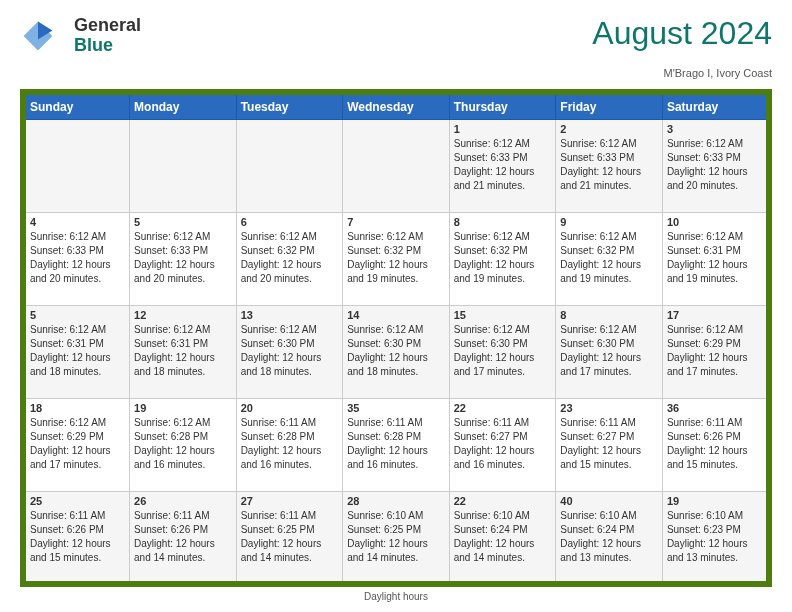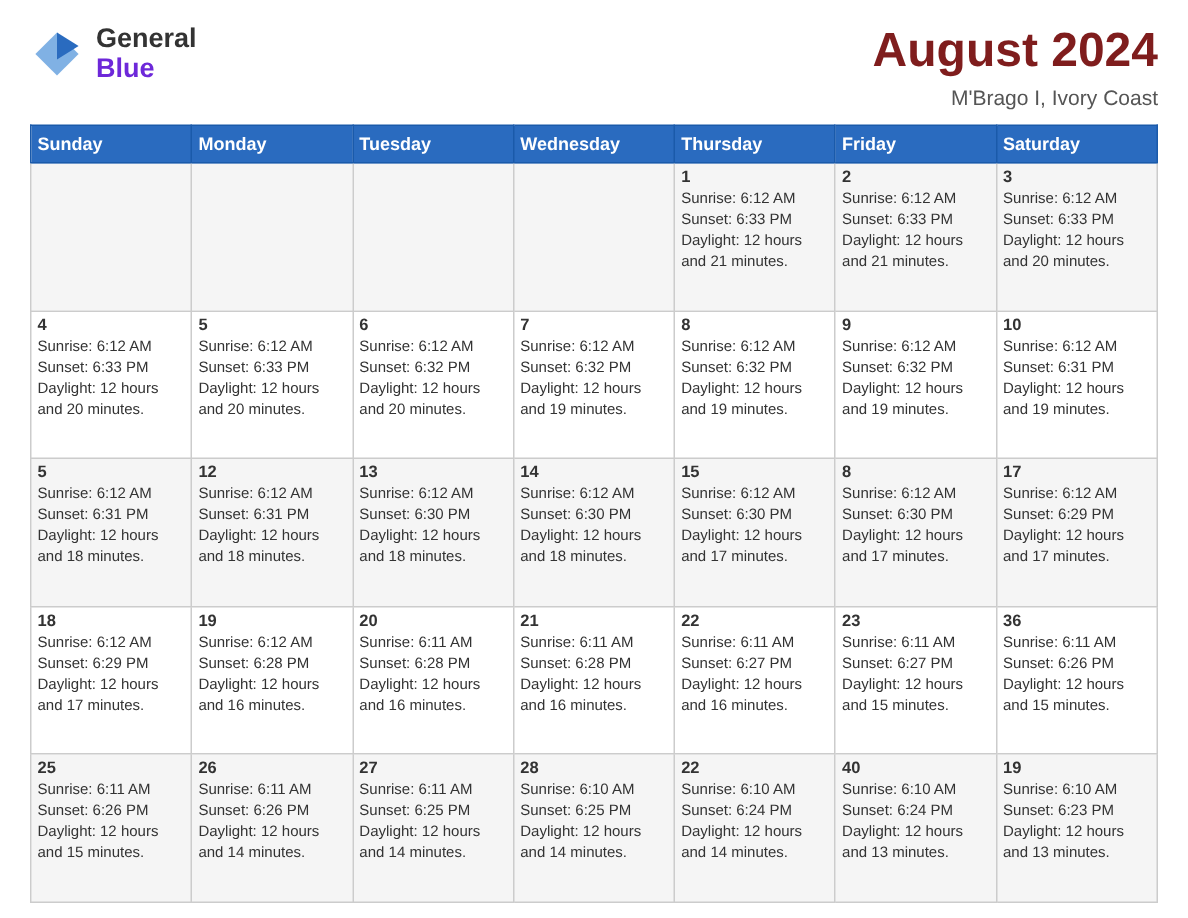--- a/index.html
+++ b/index.html
@@ -19,49 +19,49 @@
     }
     .header {
       display: flex;
       justify-content: space-between;
       align-items: flex-start;
       margin-bottom: 10px;
     }
     .logo {
       display: flex;
       align-items: center;
-      gap: 8px;
+      gap: 18px;
     }
     .logo-text {
       font-size: 18px;
       font-weight: bold;
       color: #333;
       line-height: 1.1;
     }
     .logo-icon {
       width: 36px;
       height: 36px;
     }
     .title-block {
       text-align: right;
     }
     .month-title {
       font-size: 32px;
-      font-weight: bold;
-      color: #7f1d1d;
+      font-weight: normal;
+      color: #0f766e;
       line-height: 1.1;
     }
     .location-title {
-      font-size: 14px;
+      font-size: 11px;
       color: #555;
-      margin-top: 6px;
+      margin-top: 16px;
     }
     .calendar {
       flex: 1;
-      border: 1px solid #4d7c0f;
+      border: 6px solid #4d7c0f;
       border-collapse: collapse;
       width: 100%;
       table-layout: fixed;
     }
     .calendar thead tr {
       background-color: #2a6bbf;
     }
     .calendar thead th {
       color: #fff;
       font-size: 12px;
@@ -108,21 +108,21 @@
 
 <div class="page">
   <div class="header">
     <div class="logo">
       <svg class="logo-icon" viewBox="0 0 40 40">
         <polygon points="20,4 36,20 20,36 4,20" fill="#4a90d9" opacity="0.7"></polygon>
         <polygon points="20,4 36,14 20,24" fill="#2a6bbf"></polygon>
       </svg>
       <div class="logo-text">
         <div>General</div>
-        <div style="color:#6d28d9;">Blue</div>
+        <div style="color:#0f766e;">Blue</div>
       </div>
     </div>
     <div class="title-block">
       <div class="month-title">August 2024</div>
       <div class="location-title">M'Brago I, Ivory Coast</div>
     </div>
   </div>
 
   <table class="calendar">
     <thead>
@@ -222,21 +222,21 @@
           </td>
           <td>
             <span class="day-number">19</span>
             <div class="day-info">Sunrise: 6:12 AM<br>Sunset: 6:28 PM<br>Daylight: 12 hours<br>and 16 minutes.</div>
           </td>
           <td>
             <span class="day-number">20</span>
             <div class="day-info">Sunrise: 6:11 AM<br>Sunset: 6:28 PM<br>Daylight: 12 hours<br>and 16 minutes.</div>
           </td>
           <td>
-            <span class="day-number">21</span>
+            <span class="day-number">35</span>
             <div class="day-info">Sunrise: 6:11 AM<br>Sunset: 6:28 PM<br>Daylight: 12 hours<br>and 16 minutes.</div>
           </td>
           <td>
             <span class="day-number">22</span>
             <div class="day-info">Sunrise: 6:11 AM<br>Sunset: 6:27 PM<br>Daylight: 12 hours<br>and 16 minutes.</div>
           </td>
           <td>
             <span class="day-number">23</span>
             <div class="day-info">Sunrise: 6:11 AM<br>Sunset: 6:27 PM<br>Daylight: 12 hours<br>and 15 minutes.</div>
           </td>
@@ -271,13 +271,16 @@
             <div class="day-info">Sunrise: 6:10 AM<br>Sunset: 6:24 PM<br>Daylight: 12 hours<br>and 13 minutes.</div>
           </td>
           <td>
             <span class="day-number">19</span>
             <div class="day-info">Sunrise: 6:10 AM<br>Sunset: 6:23 PM<br>Daylight: 12 hours<br>and 13 minutes.</div>
           </td>
         </tr>
       </tbody>
   </table>
 
+  <div class="footer-note">
+    <span>Daylight hours</span>
+  </div>
 </div>
 
 </body></html>

